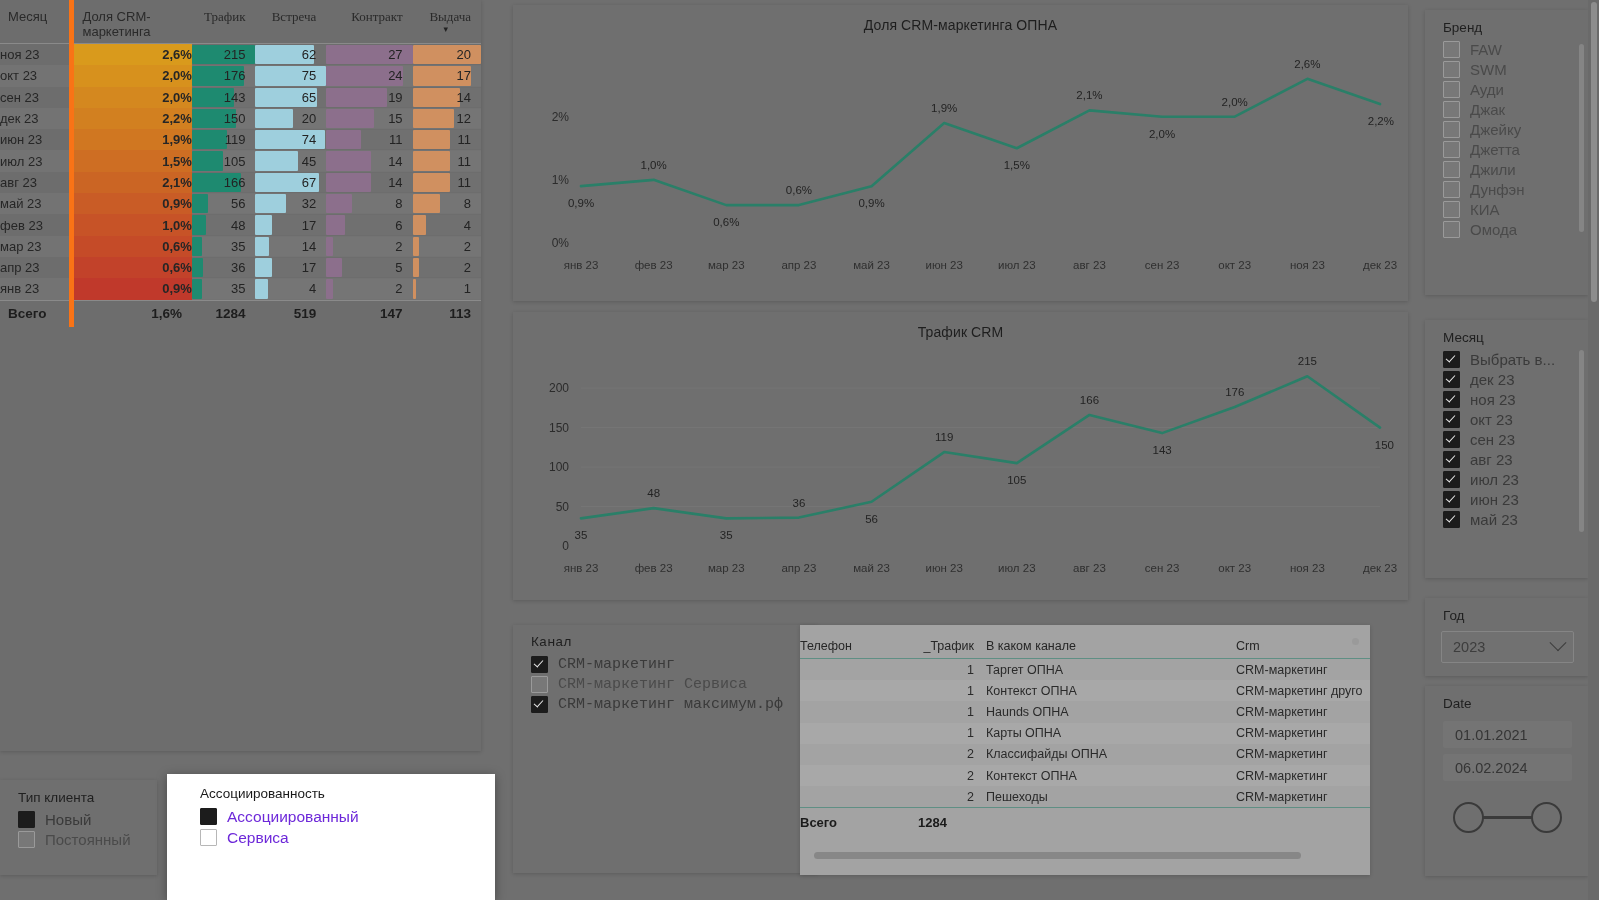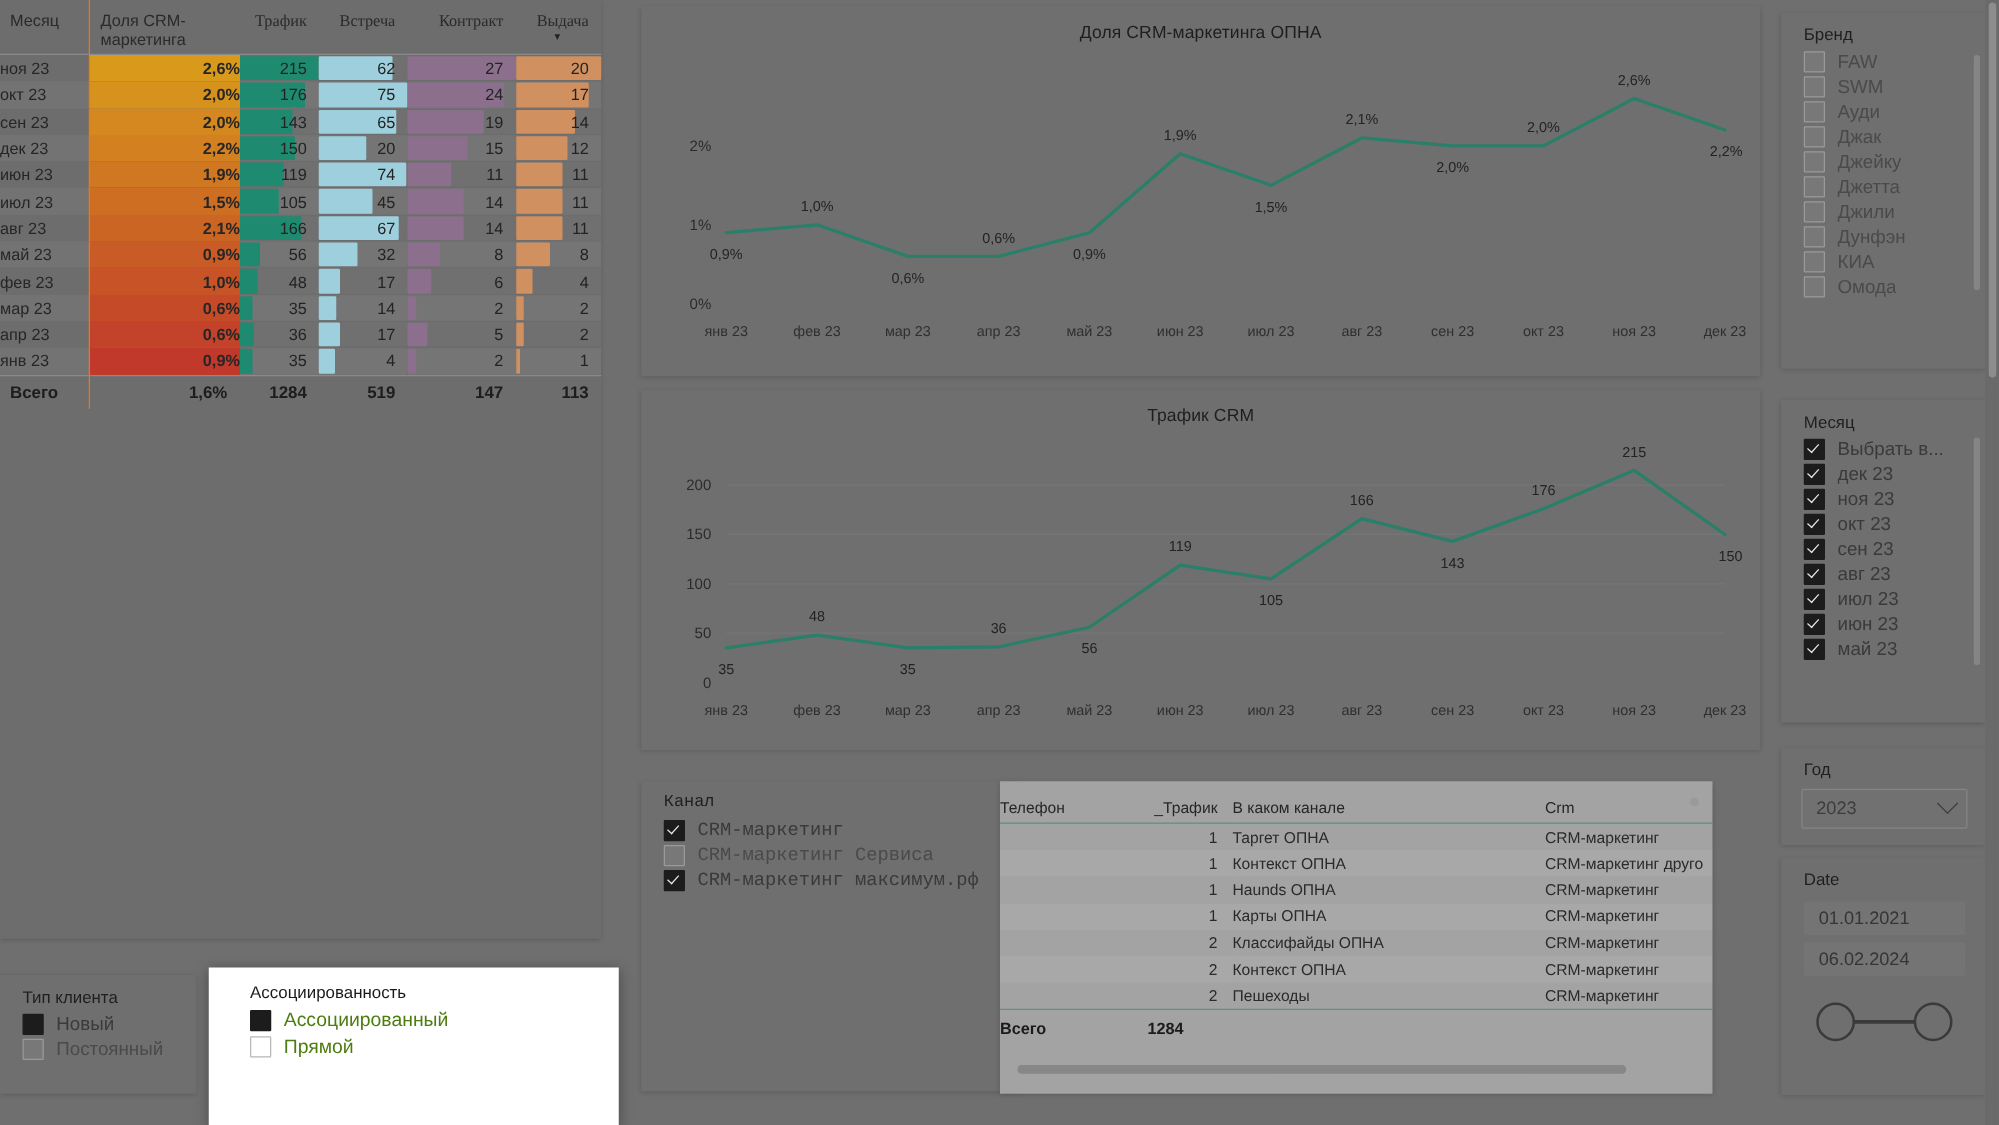--- a/index.html
+++ b/index.html
@@ -30,21 +30,21 @@
   .barcell{position:relative;padding:0;}
   .barcell .bg{position:absolute;left:0;top:1px;bottom:1px;border-radius:1px;}
   .barcell .bartrack{position:absolute;left:0;right:0;top:1px;bottom:1px;background:#7a7a7a;opacity:.28;}
   .barcell .val{position:relative;z-index:2;display:block;text-align:right;padding-right:10px;font-size:13px;color:#232323;}
   tr.zebra td{background:rgba(255,255,255,.045);}
   #matrix tfoot td{
     font-weight:700;font-size:13.5px;color:#1d1d1d;border-top:1px solid #8a8a8a;height:26px;
     text-align:right;padding-right:10px;
   }
   #matrix tfoot td.first{text-align:left;padding-left:8px;}
-  .vline{border-left:1px solid #f97316;}
+  .vline{border-left:5px solid #f97316;}
 
   
   .chart-panel{background:#6f6f6f;}
   #chart1{left:513px;top:5px;width:895px;height:296px;}
   #chart2{left:513px;top:312px;width:895px;height:288px;}
   .chart-title{
     text-align:center;font-size:14px;color:#1e1e1e;padding-top:12px;letter-spacing:.1px;
   }
   .plot{position:relative;width:100%;height:calc(100% - 34px);}
   .plot svg{display:block;width:100%;height:100%;}
@@ -118,21 +118,21 @@
 
   
   #popup{
     position:absolute;left:167px;top:774px;width:328px;height:126px;
     background:#ffffff;box-shadow:0 2px 10px rgba(0,0,0,.35);z-index:50;
   }
   #popup .slicer-title{color:#1a1a1a;padding:12px 0 5px 33px;font-size:13.5px;}
   #popup .opt{padding-left:33px;}
   #popup .cb{border-color:#b7b7b7;background:#ffffff;}
   #popup .cb.sq{background:#1c1c1c;border-color:#1c1c1c;}
-  #popup .opt-label{color:#4d7c0f;font-size:15.5px;}
+  #popup .opt-label{color:#6d28d9;font-size:15.5px;}
 
   .rightstrip{position:absolute;left:1588px;top:0;width:11px;height:900px;background:#6a6a6a;}
   .rightstrip .thumb{position:absolute;right:2px;top:2px;width:6px;height:300px;background:#8d8d8d;border-radius:4px;}
 </style>
 </head>
 <body>
 
 <div class="panel" id="matrix">
   <table class="mtx">
     <colgroup>
@@ -753,20 +753,20 @@
 
 <div id="popup">
   <div class="slicer-title">Ассоциированность</div>
   <div id="assoc-list">
       <div class="opt">
         <span class="cb sq"></span>
         <span class="opt-label">Ассоциированный</span>
       </div>
       <div class="opt">
         <span class="cb"></span>
-        <span class="opt-label lite">Прямой</span>
+        <span class="opt-label lite">Сервиса</span>
       </div>
     </div>
 </div>
 
 <div class="rightstrip">
   <div class="thumb"></div>
 </div>
 
 </body></html>

